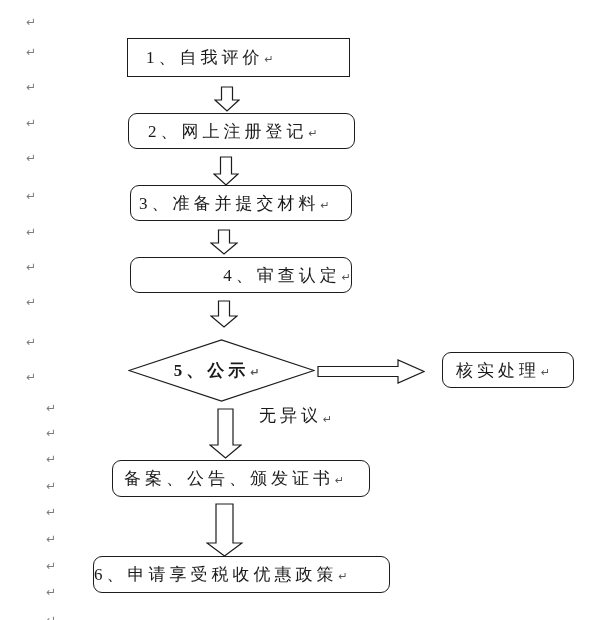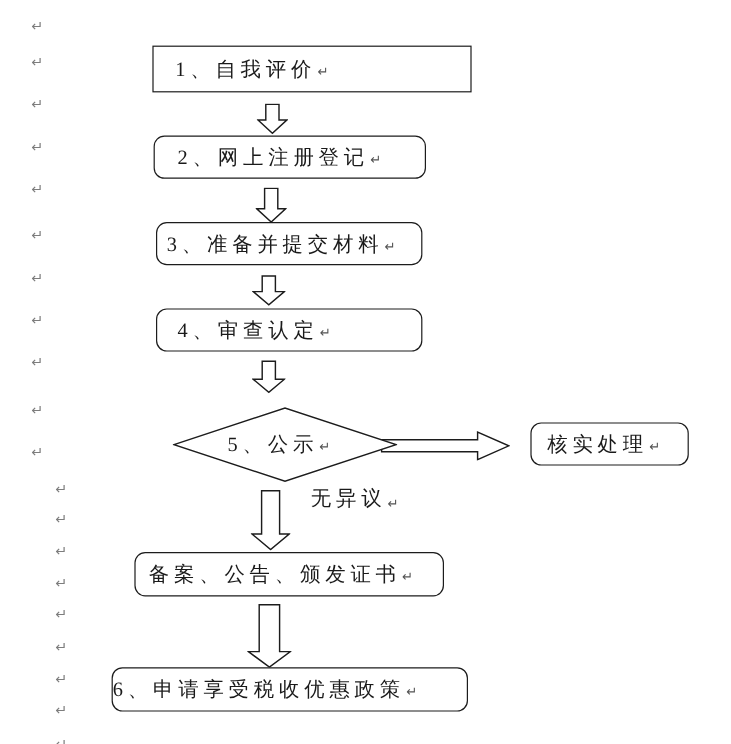--- a/index.html
+++ b/index.html
@@ -105,41 +105,41 @@
         <polygon points="9,1 24,1 24,37 32,37 16.5,50 1,37 9,37" fill="#ffffff" stroke="#1c1c1c" stroke-width="1.2" stroke-linejoin="miter"></polygon>
       </svg>
       <svg width="37" height="54" class="arrow" style="left: 205.5px; top: 503px;">
         <polygon points="10,1 27,1 27,40 36,40 18.5,53 1,40 10,40" fill="#ffffff" stroke="#1c1c1c" stroke-width="1.2" stroke-linejoin="miter"></polygon>
       </svg>
       <svg width="108" height="25" class="arrow" style="left: 317px; top: 358.5px;">
         <polygon points="1,7.5 81,7.5 81,1 107,12.5 81,24 81,17.5 1,17.5" fill="#ffffff" stroke="#1c1c1c" stroke-width="1.2" stroke-linejoin="miter"></polygon>
       </svg>
     </div>
 
-  <div class="node rect" style="left:127px;top:38px;width:266px;height:39px;padding-left:18px;">
+  <div class="node rect" style="left:127px;top:38px;width:223px;height:39px;padding-left:18px;">
     <span class="lbl">1、自我评价</span>
       <span class="ret">↵</span>
   </div>
 
   <div class="node rounded" style="left:128px;top:113px;width:227px;height:36px;padding-left:19px;">
     <span class="lbl">2、网上注册登记</span>
       <span class="ret">↵</span>
   </div>
 
   <div class="node rounded" style="left:130px;top:185px;width:222px;height:36px;padding-left:8px;">
     <span class="lbl">3、准备并提交材料</span>
       <span class="ret">↵</span>
   </div>
 
-  <div class="node rounded" style="left:130px;top:257px;width:222px;height:36px;padding-left:17px;">
+  <div class="node rounded" style="left:130px;top:257px;width:222px;height:36px;padding-left:17px;justify-content:flex-end;">
     <span class="lbl">4、审查认定</span>
       <span class="ret">↵</span>
   </div>
 
-  <div class="diamond-wrap" style="left:144px;top:339px;width:187px;height:63px;">
+  <div class="diamond-wrap" style="left:128px;top:339px;width:187px;height:63px;font-weight:bold;">
     <svg width="187" height="63" viewBox="0 0 187 63">
       <polygon points="1,31.5 93.5,1 186,31.5 93.5,62" fill="#ffffff" stroke="#1c1c1c" stroke-width="1.2"></polygon>
     </svg>
     <div class="diamond-text">
       <span class="lbl">5、公示</span>
         <span class="ret">↵</span>
     </div>
   </div>
 
 

